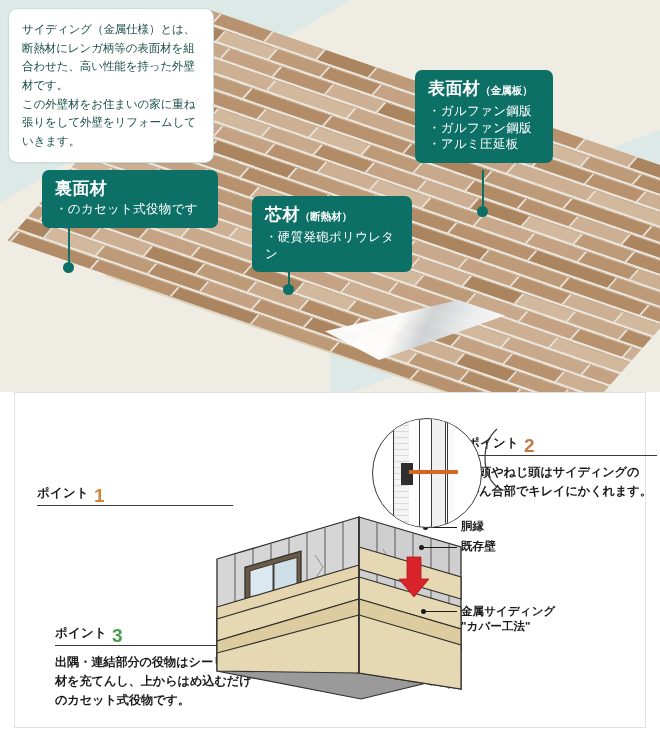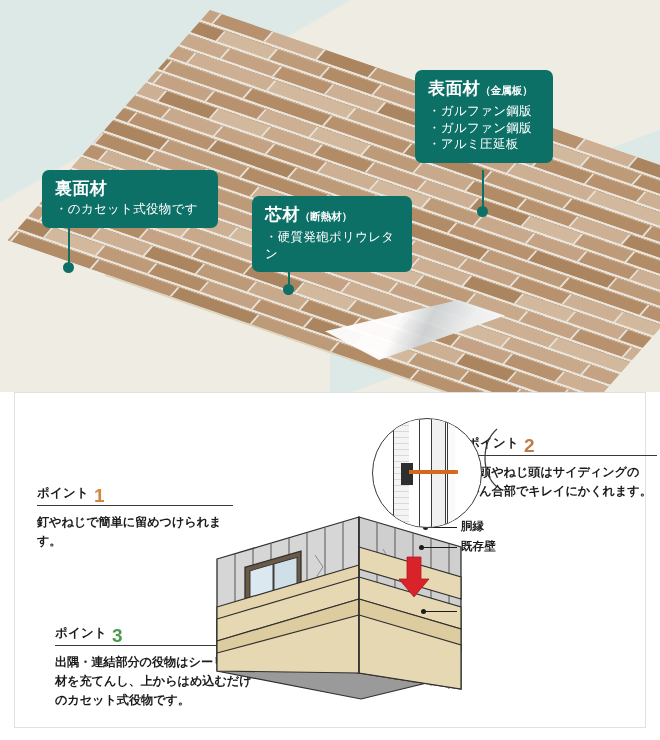--- a/index.html
+++ b/index.html
@@ -420,20 +420,22 @@
             <div class="brick" style="left:87px;width:80px;background:#ab8460"></div>
             <div class="brick" style="left:167px;width:80px;background:#bd9a78"></div>
             <div class="brick" style="left:247px;width:80px;background:#b28b67"></div>
             <div class="brick" style="left:327px;width:80px;background:#b8916e"></div>
             <div class="brick" style="left:407px;width:80px;background:#ab8460"></div>
           </div>
         </div>
       <div class="peel"></div>
     </div>
 
+    <div class="desc-box" style="white-space: pre-line;">サイディング（金属仕様）とは、断熱材にレンガ柄等の表面材を組合わせた、高い性能を持った外壁材です。
+この外壁材をお住まいの家に重ね張りをして外壁をリフォームしていきます。</div>
 
     <div class="leader" style="left:482px;top:170px;height:40px;"></div>
     <div class="leader-dot" style="left:477px;top:206px;"></div>
     <div class="callout co-omote">
       <span class="c-title"><span>表面材</span><span class="sub">（金属板）</span></span>
       <span class="c-item">・ガルファン鋼版</span>
       <span class="c-item">・ガルファン鋼版</span>
       <span class="c-item">・アルミ圧延板</span>
     </div>
 
@@ -453,21 +455,20 @@
   </div>
 
   <div class="bottom-panel">
 
 
     <div class="point p1">
       <div class="point-head">
         <span class="point-label">ポイント</span>
         <span class="point-num" id="pn0" style="color: rgb(212, 134, 63);">1</span>
       </div>
-      <div class="point-body">釘やねじで簡単に留めつけられます。</div>
     </div>
 
     <div class="point p2">
       <div class="point-head">
         <span class="point-label">ポイント</span>
         <span class="point-num" id="pn1" style="color: rgb(192, 122, 68);">2</span>
       </div>
       <div class="point-body" style="white-space:pre-line;">釘頭やねじ頭はサイディングの
 かん合部でキレイにかくれます。</div>
     </div>
@@ -552,20 +553,22 @@
     <div class="label-dot" style="left:408px;top:132px;"></div>
     <div class="label-line" style="left:408px;top:134px;width:34px;"></div>
     <div class="h-label" style="left:446px;top:126px;">胴縁</div>
 
     <div class="label-dot" style="left:404px;top:152px;"></div>
     <div class="label-line" style="left:404px;top:154px;width:38px;"></div>
     <div class="h-label" style="left:446px;top:146px;">既存壁</div>
 
     <div class="label-dot" style="left:406px;top:216px;"></div>
     <div class="label-line" style="left:406px;top:218px;width:36px;"></div>
+    <div class="h-label" style="left: 446px; top: 211px; white-space: pre-line;">金属サイディング
+"カバー工法"</div>
 
     <svg style="position:absolute;left:460px;top:34px;width:32px;height:64px;">
       <path d="M22,2 C6,16 6,46 22,60" fill="none" stroke="#3a3a3a" stroke-width="1.2"></path>
     </svg>
   </div>
 
   <div class="detail-circle">
     <div class="dc-strip" style="left:20px;width:16px;background:repeating-linear-gradient(0deg,#f4f4f4 0 5px,#d9d9d9 5px 6px);border-left:1.2px solid #3a3a3a;border-right:1.2px solid #3a3a3a;"></div>
     <div class="dc-strip" style="left:36px;width:10px;background:#ffffff;border-right:1.2px solid #3a3a3a;"></div>
     <div class="dc-strip" style="left:58px;width:13px;background:#f0f0f0;border-left:1.2px solid #3a3a3a;border-right:1.2px solid #3a3a3a;"></div>

